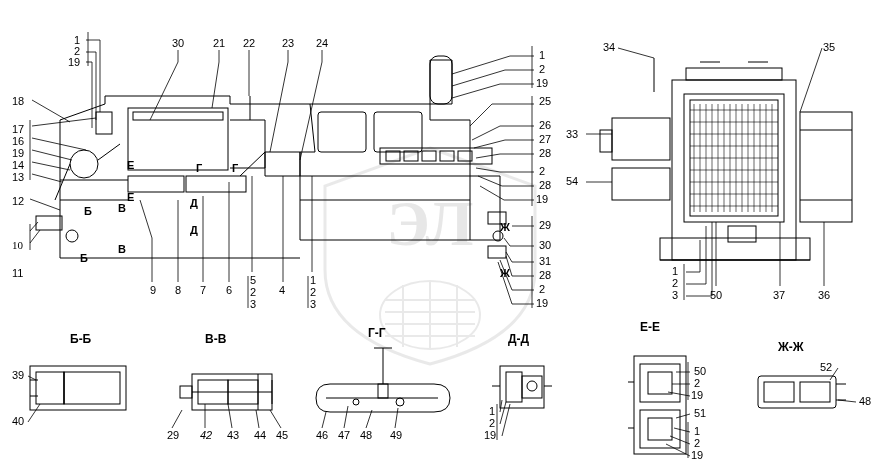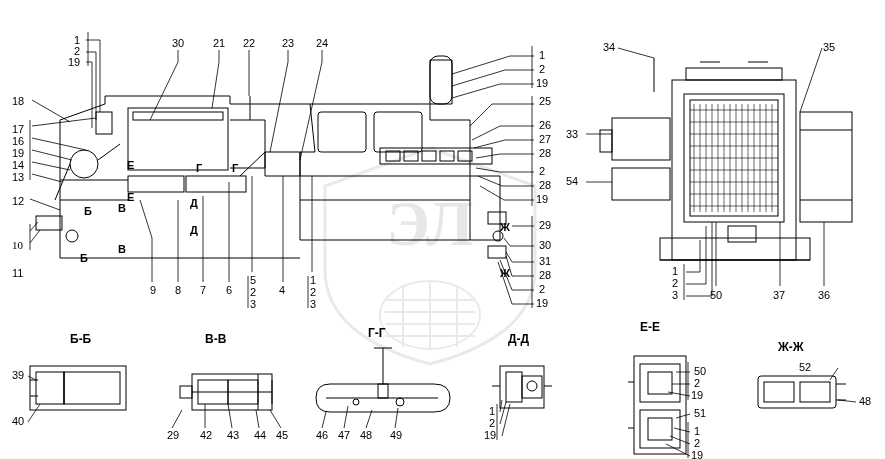--- a/index.html
+++ b/index.html
@@ -317,34 +317,34 @@
   <div class="lbl" style="left:566px;top:176px;">54</div>
   <div class="lbl" style="left:672px;top:266px;">1</div>
   <div class="lbl" style="left:672px;top:278px;">2</div>
   <div class="lbl" style="left:672px;top:290px;">3</div>
   <div class="lbl" style="left:710px;top:290px;">50</div>
   <div class="lbl" style="left:773px;top:290px;">37</div>
   <div class="lbl" style="left:818px;top:290px;">36</div>
   <div class="lbl" style="left:12px;top:370px;">39</div>
   <div class="lbl" style="left:12px;top:416px;text-align:center;">40</div>
   <div class="lbl" style="left:167px;top:430px;">29</div>
-  <div class="lbl" style="left:200px;top:430px;">42</div>
+  <div class="lbl" style="left:200px;top:430px;font-style:italic;">42</div>
   <div class="lbl" style="left:227px;top:430px;">43</div>
   <div class="lbl" style="left:254px;top:430px;">44</div>
   <div class="lbl" style="left:276px;top:430px;">45</div>
   <div class="lbl" style="left:316px;top:430px;">46</div>
   <div class="lbl" style="left:338px;top:430px;">47</div>
   <div class="lbl" style="left:360px;top:430px;">48</div>
   <div class="lbl" style="left:390px;top:430px;">49</div>
   <div class="lbl" style="left:489px;top:406px;">1</div>
   <div class="lbl" style="left:489px;top:418px;">2</div>
   <div class="lbl" style="left:484px;top:430px;">19</div>
   <div class="lbl" style="left:694px;top:366px;">50</div>
   <div class="lbl" style="left:694px;top:378px;">2</div>
   <div class="lbl" style="left:691px;top:390px;">19</div>
   <div class="lbl" style="left:694px;top:408px;">51</div>
   <div class="lbl" style="left:694px;top:426px;">1</div>
   <div class="lbl" style="left:694px;top:438px;">2</div>
   <div class="lbl" style="left:691px;top:450px;">19</div>
-  <div class="lbl" style="left:799px;top:362px;text-align:right;">52</div>
+  <div class="lbl" style="left:820px;top:362px;text-align:right;">52</div>
   <div class="lbl" style="left:859px;top:396px;">48</div>
 
 </div>
 
 </body></html>

